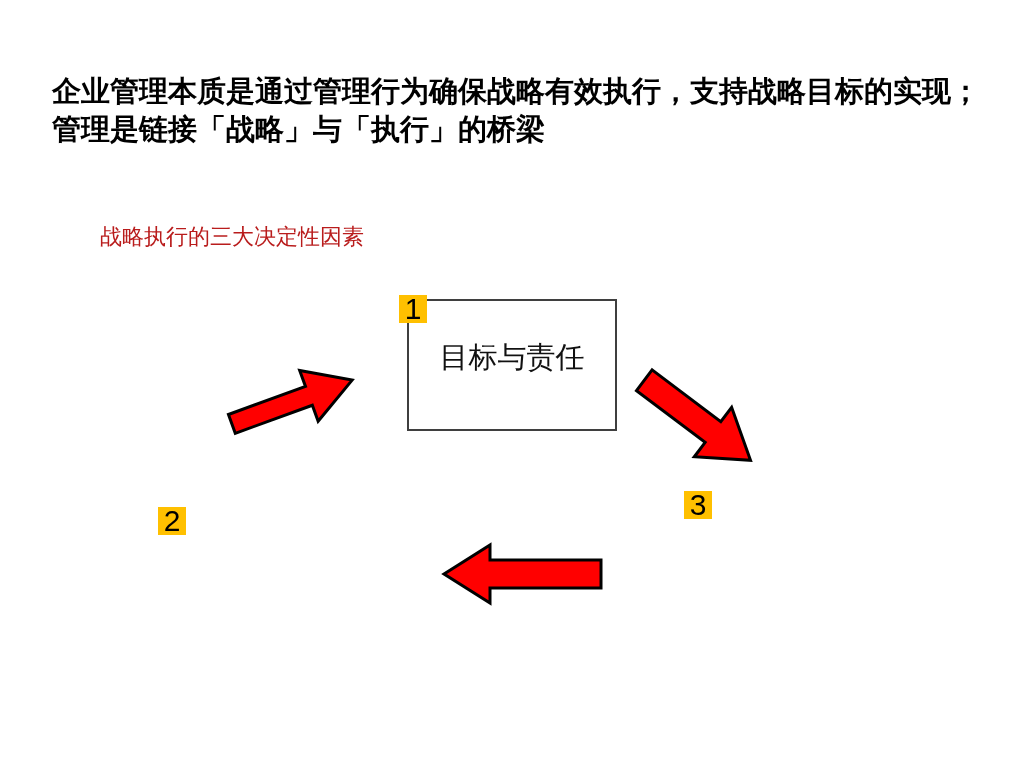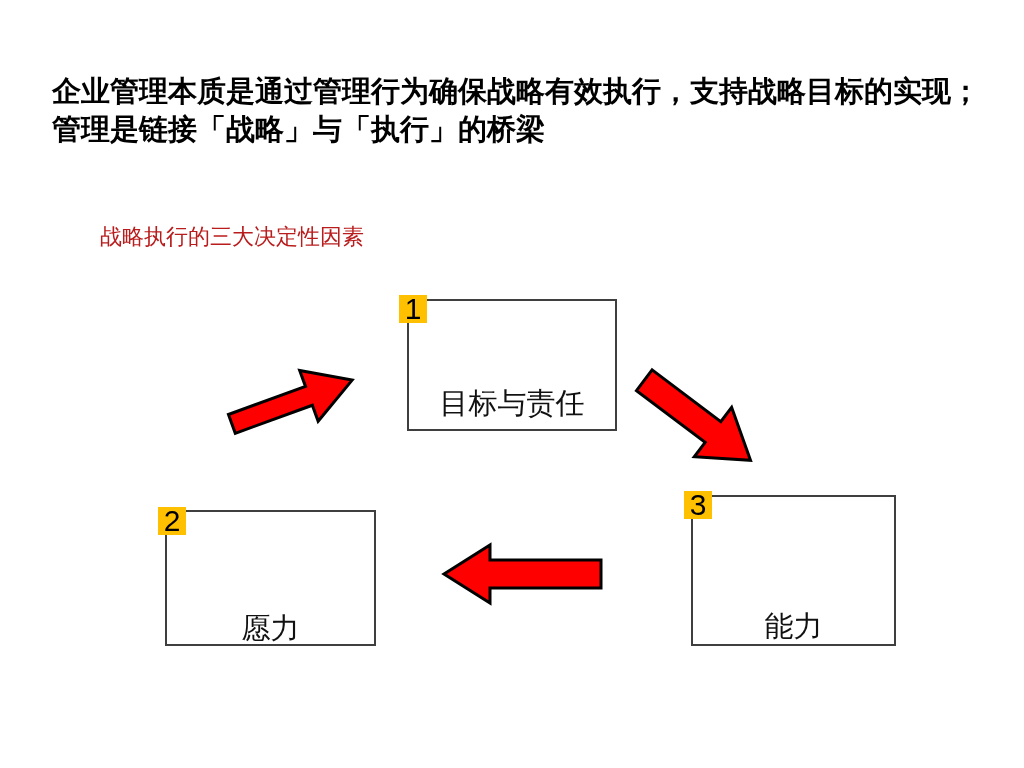--- a/index.html
+++ b/index.html
@@ -60,21 +60,21 @@
     height: 768px;
   }
 
   
   .node-box {
     position: absolute;
     box-sizing: border-box;
     border: 2px solid #3f3f3f;
     background: #ffffff;
     display: flex;
-    align-items: flex-end;
+    align-items: center;
     justify-content: center;
   }
   .node-label {
     font-size: 29px;
     font-weight: normal;
     color: #111111;
     line-height: 1.2;
     user-select: none;
   }
 
@@ -150,28 +150,22 @@
       <polygon points="4,34 50,5 50,20 161,20 161,48 50,48 50,63" fill="#FF0000" stroke="#000000" stroke-width="3" stroke-linejoin="miter"></polygon>
     </svg>
 
     <div id="box-1" class="node-box">
       <span class="node-label">目标与责任</span>
     </div>
     <span id="badge-1" class="badge">
       <span class="badge-text">1</span>
     </span>
 
-    <div id="box-2" class="node-box">
-      <span class="node-label">愿力</span>
-    </div>
     <span id="badge-2" class="badge">
       <span class="badge-text">2</span>
     </span>
 
-    <div id="box-3" class="node-box">
-      <span class="node-label">能力</span>
-    </div>
     <span id="badge-3" class="badge">
       <span class="badge-text">3</span>
     </span>
 
   </div>
 </div>
 
 </body></html>

